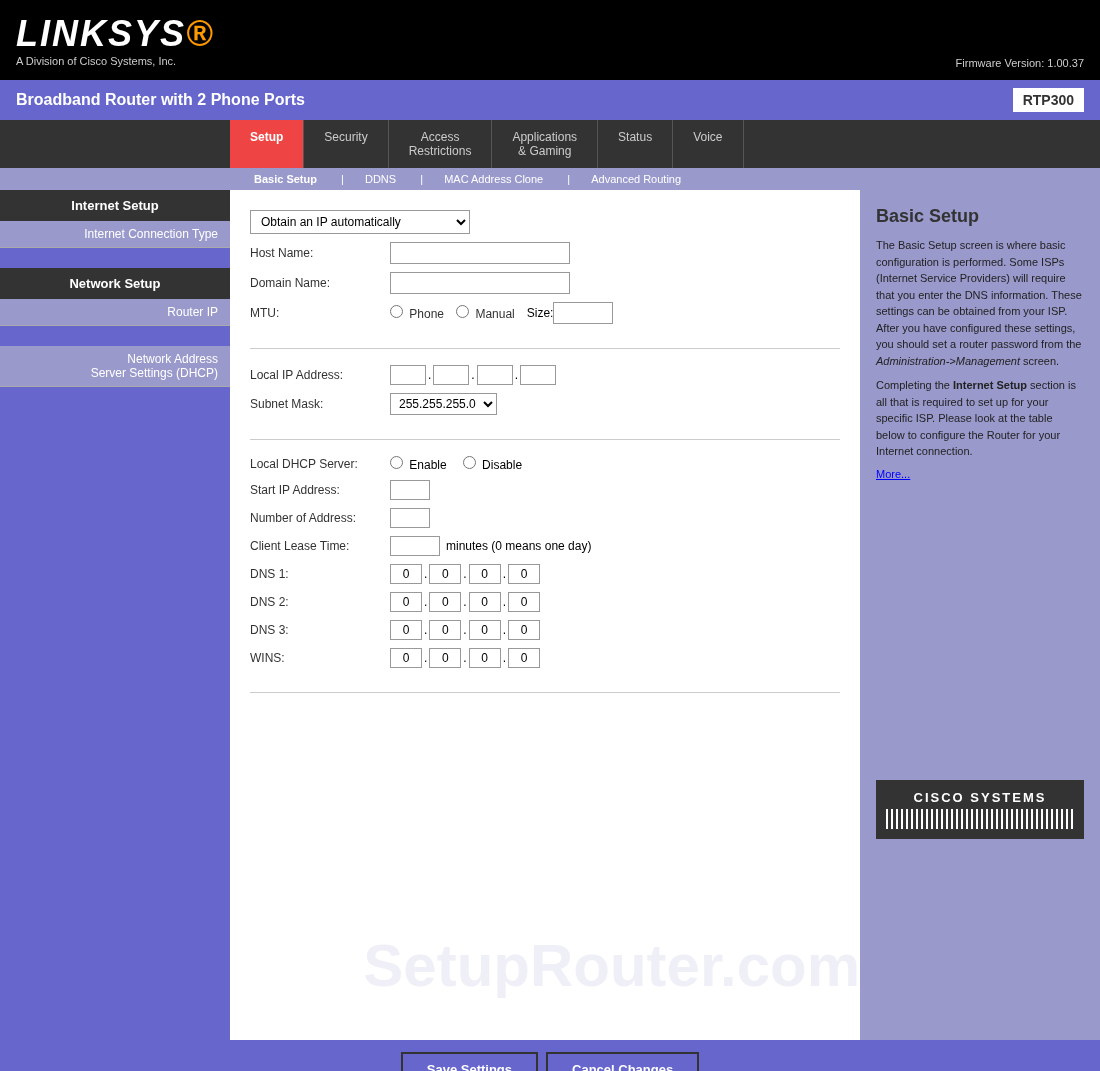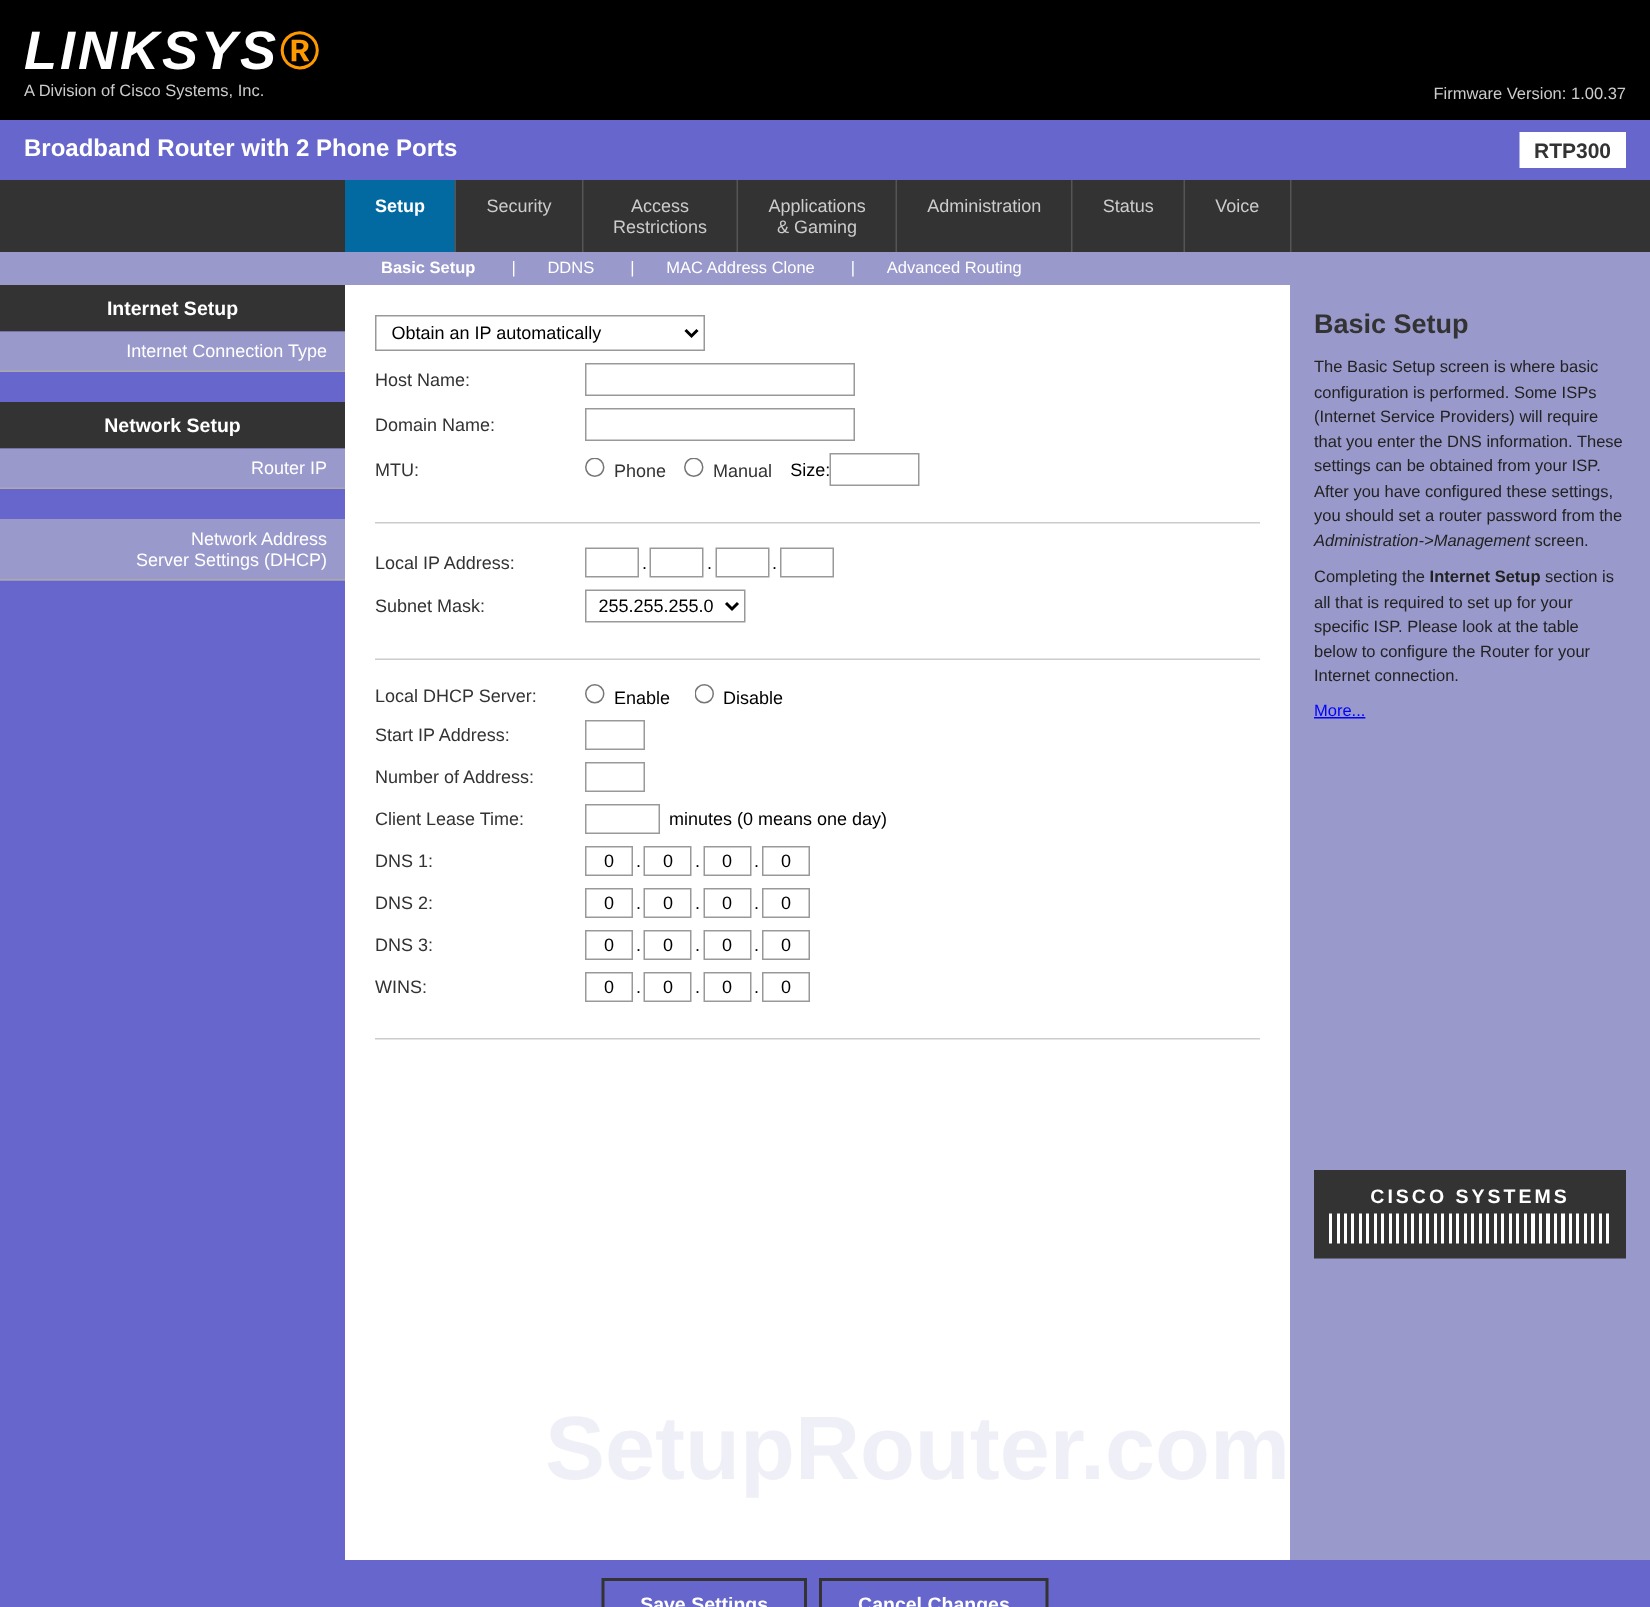--- a/index.html
+++ b/index.html
@@ -14,21 +14,21 @@
     #firmware { color: #ccc; font-size: 11px; align-self: flex-end; padding-bottom: 4px; }
 
     
     #product-banner { background: #6666cc; display: flex; justify-content: space-between; align-items: center; padding: 8px 16px; }
     #product-title { color: #fff; font-size: 16px; font-weight: bold; }
     #product-model { background: #fff; color: #333; font-weight: bold; font-size: 14px; padding: 4px 10px; }
 
     
     #nav-tabs { background: #333; display: flex; align-items: stretch; padding-left: 230px; }
     #nav-tabs .tab { color: #ccc; padding: 10px 20px; cursor: pointer; font-size: 12px; text-align: center; border-right: 1px solid #555; }
-    #nav-tabs .tab.active { background: #0369a1; color: #fff; font-weight: bold; text-align: right; }
+    #nav-tabs .tab.active { background: #ef4444; color: #fff; font-weight: bold; text-align: right; }
     #nav-tabs .tab-setup { color: #fff; }
 
     
     #sub-nav { background: #9999cc; display: flex; padding-left: 230px; }
     #sub-nav .sub-item { color: #fff; padding: 5px 24px; font-size: 11px; cursor: pointer; position: relative; }
     #sub-nav .sub-item.active { color: #fff; font-weight: bold; }
     #sub-nav .sub-item + .sub-item::before { content: '|'; position: absolute; left: 0; color: #fff; }
 
     
     #main-layout { display: flex; min-height: 850px; }
@@ -102,21 +102,20 @@
   <div id="product-model">RTP300</div>
 </div>
 
 <div id="nav-tabs">
   <div class="tab tab-setup active">Setup</div>
   <div class="tab">Security</div>
   <div class="tab" style="white-space:pre-line; text-align:center;">Access
 Restrictions</div>
   <div class="tab" style="white-space:pre-line; text-align:center;">Applications
 &amp; Gaming</div>
-  <div class="tab">Administration</div>
   <div class="tab">Status</div>
   <div class="tab">Voice</div>
 </div>
 
 <div id="sub-nav">
   <div class="sub-item active">Basic Setup</div>
   <div class="sub-item">DDNS</div>
   <div class="sub-item">MAC Address Clone</div>
   <div class="sub-item">Advanced Routing</div>
 </div>

